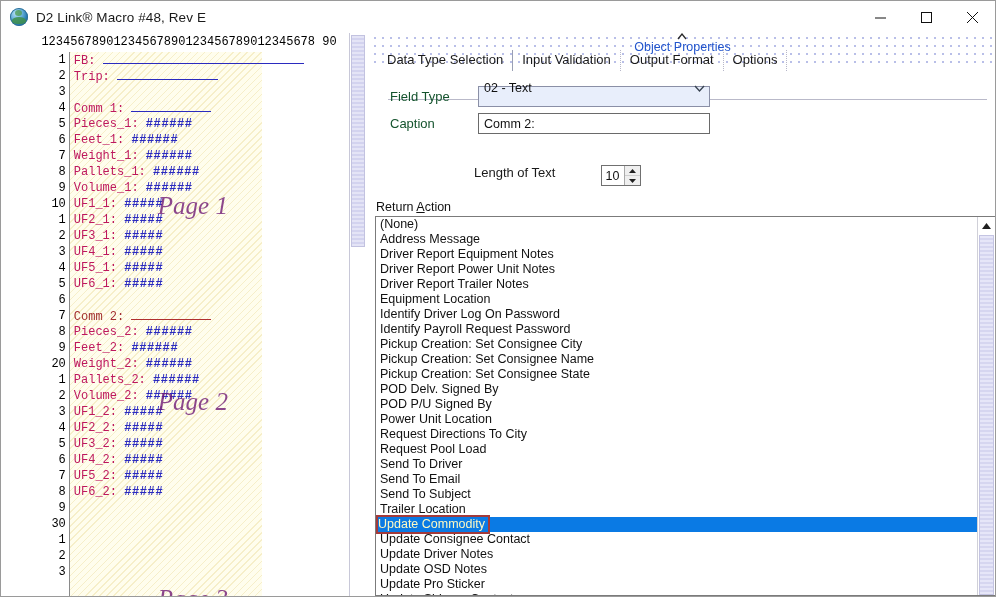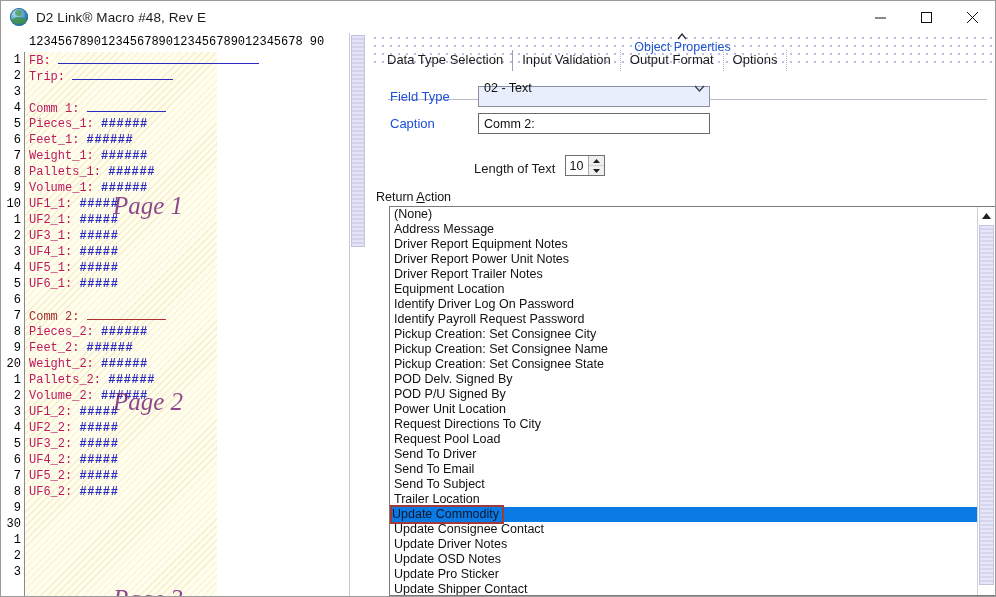--- a/index.html
+++ b/index.html
@@ -73,21 +73,21 @@
     flex: 1 1 auto;
     display: flex;
     min-height: 0;
     position: relative;
   }
   
   .editor {
     width: 348px; min-width: 348px;
     position: relative;
     background: #ffffff;
-    display: flex; flex-direction: column;
+    display: flex; flex-direction: column; align-items: center;
   }
   .ruler-row {
     height: 19px; min-height: 19px;
     display: flex;
     background: #ffffff;
     position: relative;
   }
   .gutter-head { width: 24px; min-width: 24px; }
   .ruler {
     flex: 1 1 auto;
@@ -253,21 +253,21 @@
   .frow {
     display: flex; align-items: center;
     margin-bottom: 6px;
   }
   .flabel {
     width: 108px;
     text-align: left;
     padding-left: 20px;
     box-sizing: border-box;
     font-size: 13px;
-    color: #1d4ed8;
+    color: #14532d;
   }
   .combo {
     width: 232px; height: 21px;
     box-sizing: border-box;
     background: #e8eefb;
     border: 1px solid #8a8fa6;
     display: flex; align-items: center;
     padding: 0 4px 17px 5px;
     font-size: 12.5px;
     color: #111;
@@ -279,23 +279,24 @@
     width: 232px; height: 21px;
     box-sizing: border-box;
     background: #ffffff;
     border: 1px solid #6a6a6a;
     display: flex; align-items: center;
     padding: 0 5px;
     font-size: 12.5px;
     color: #111;
   }
   .lenrow {
-    display: flex; align-items: flex-end;
-    margin-top: 21px;
+    display: flex; align-items: flex-start;
+    margin-top: 31px;
     padding-left: 104px;
+    gap: 36px;
   }
   .lenlabel { font-size: 13px; color: #1a1a1a; margin-right: 10px; }
   .spinner {
     width: 40px; height: 21px;
     border: 1px solid #707070;
     background: #fff;
     display: flex; align-items: stretch;
     box-sizing: border-box;
   }
   .spinner .sval {
@@ -323,21 +324,21 @@
     font-size: 12.5px;
     color: #111;
     padding-left: 6px;
     margin-top: 14px;
     margin-bottom: 2px;
   }
   .ra-label u { text-decoration: underline; }
   .listbox {
     position: relative;
     z-index: 2;
-    margin-left: 19px;
+    margin-left: 5px;
     flex: 1 1 auto;
     border: 1px solid #7b7b7b;
     border-right: none;
     background: #ffffff;
     display: flex;
     min-height: 0;
     overflow: hidden;
   }
   .list-items {
     flex: 1 1 auto;
@@ -346,21 +347,21 @@
   }
   .litem {
     height: 15px; line-height: 15px;
     font-size: 12.5px;
     color: #111;
     padding-left: 4px;
     white-space: nowrap;
   }
   .litem.selected {
     background: #0a7ae4;
-    color: #0f172a;
+    color: #fef9c3;
   }
   .litem.selected .marker {
     display: inline-block;
     outline: 2px solid #a33a3a;
     padding: 0 3px 0 0;
     margin-left: -2px;
     position: relative;
   }
   .lb-scroll {
     width: 17px; min-width: 17px;

